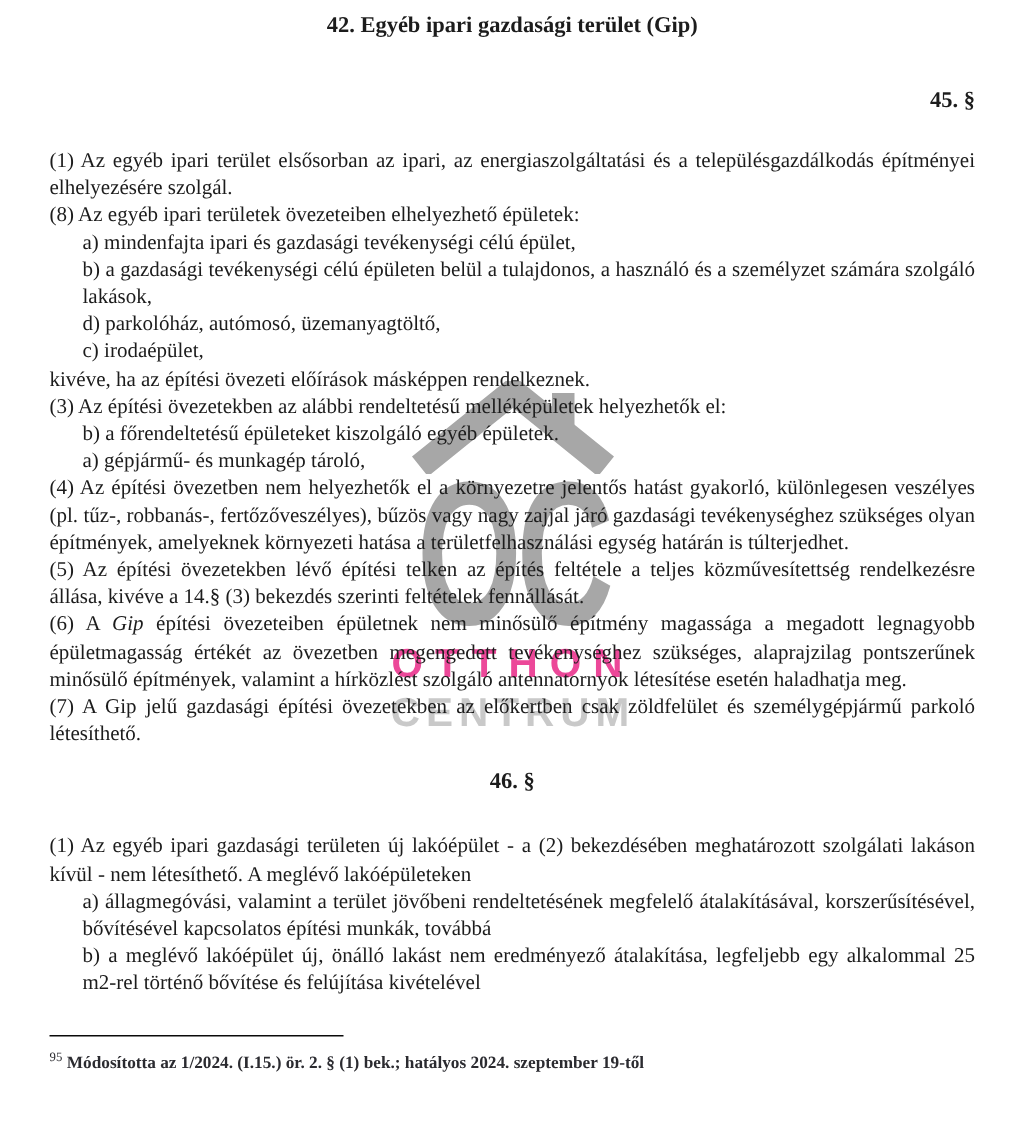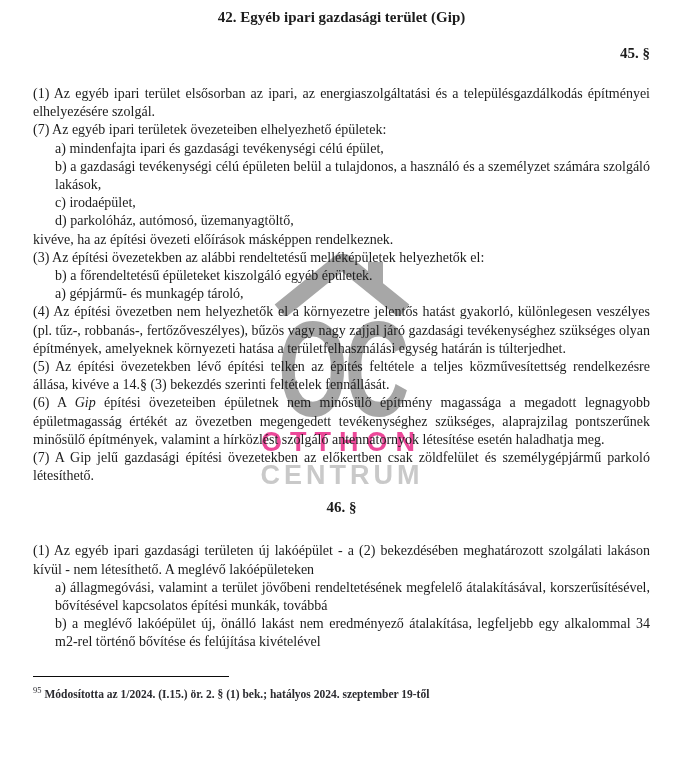--- a/index.html
+++ b/index.html
@@ -9,21 +9,21 @@
     box-sizing:border-box;
     padding:9px 34px 0 33px;
     background:#ffffff;
     font-family:"Liberation Serif","DejaVu Serif",serif;
     color:#1c1c1c;
     overflow:hidden;
   }
   .content { position:relative; z-index:1; }
   .doc-title {
     font-size:15px; line-height:17px; font-weight:bold;
-    text-align:center; margin:0 0 19px 0;
+    text-align:center; margin:0 0 33px 0;
   }
   .article-heading {
     font-size:15px; line-height:17px; font-weight:bold;
     text-align:center; margin:14px 0 26px 0;
   }
   .article-heading.first { margin-top:0; margin-bottom:23px;text-align:right; }
   .para {
     font-size:14px; line-height:18.2px;
     text-align:justify; margin:0;
   }
@@ -80,37 +80,37 @@
     <div class="wm-oc" style="color: rgb(167, 167, 167);">OC</div>
     <div class="wm-line1" style="color: #ec4899;">OTTHON</div>
     <div class="wm-line2" style="color: rgb(201, 201, 201);">CENTRUM</div>
   </div>
 
   <div class="content">
     <div class="doc-title">42. Egyéb ipari gazdasági terület (Gip)</div>
     <div>
         <div class="article-heading first">45. §</div>
         <p class="para main">(1) Az egyéb ipari terület elsősorban az ipari, az energiaszolgáltatási és a településgazdálkodás építményei elhelyezésére szolgál.</p>
-        <p class="para main">(7) Az egyéb ipari területek övezeteiben elhelyezhető épületek:</p>
+        <p class="para main">(8) Az egyéb ipari területek övezeteiben elhelyezhető épületek:</p>
         <p class="para sub">a) mindenfajta ipari és gazdasági tevékenységi célú épület,</p>
         <p class="para sub">b) a gazdasági tevékenységi célú épületen belül a tulajdonos, a használó és a személyzet számára szolgáló lakások,</p>
+        <p class="para sub">d) parkolóház, autómosó, üzemanyagtöltő,</p>
         <p class="para sub">c) irodaépület,</p>
-        <p class="para sub">d) parkolóház, autómosó, üzemanyagtöltő,</p>
         <p class="para main">kivéve, ha az építési övezeti előírások másképpen rendelkeznek.</p>
         <p class="para main">(3) Az építési övezetekben az alábbi rendeltetésű melléképületek helyezhetők el:</p>
         <p class="para sub">b) a főrendeltetésű épületeket kiszolgáló egyéb épületek.</p>
         <p class="para sub">a) gépjármű- és munkagép tároló,</p>
         <p class="para main">(4) Az építési övezetben nem helyezhetők el a környezetre jelentős hatást gyakorló, különlegesen veszélyes (pl. tűz-, robbanás-, fertőzőveszélyes), bűzös vagy nagy zajjal járó gazdasági tevékenységhez szükséges olyan építmények, amelyeknek környezeti hatása a területfelhasználási egység határán is túlterjedhet.</p>
         <p class="para main">(5) Az építési övezetekben lévő építési telken az építés feltétele a teljes közművesítettség rendelkezésre állása, kivéve a 14.§ (3) bekezdés szerinti feltételek fennállását.</p>
         <p class="para main"><span>(6) A </span><span class="it">Gip</span><span> építési övezeteiben épületnek nem minősülő építmény magassága a megadott legnagyobb épületmagasság értékét az övezetben megengedett tevékenységhez szükséges, alaprajzilag pontszerűnek minősülő építmények, valamint a hírközlést szolgáló antennatornyok létesítése esetén haladhatja meg.</span></p>
         <p class="para main">(7) A Gip jelű gazdasági építési övezetekben az előkertben csak zöldfelület és személygépjármű parkoló létesíthető.</p>
         <div class="article-heading">46. §</div>
         <p class="para main">(1) Az egyéb ipari gazdasági területen új lakóépület - a (2) bekezdésében meghatározott szolgálati lakáson kívül - nem létesíthető. A meglévő lakóépületeken</p>
         <p class="para sub">a) állagmegóvási, valamint a terület jövőbeni rendeltetésének megfelelő átalakításával, korszerűsítésével, bővítésével kapcsolatos építési munkák, továbbá</p>
-        <p class="para sub">b) a meglévő lakóépület új, önálló lakást nem eredményező átalakítása, legfeljebb egy alkalommal 34 m2-rel történő bővítése és felújítása kivételével</p>
+        <p class="para sub">b) a meglévő lakóépület új, önálló lakást nem eredményező átalakítása, legfeljebb egy alkalommal 25 m2-rel történő bővítése és felújítása kivételével</p>
       </div>
     <div class="footnote-area">
       <div class="footnote-rule"></div>
       <p class="footnote"><sup>95</sup><span class="fn-text">Módosította az 1/2024. (I.15.) ör. 2. § (1) bek.; hatályos 2024. szeptember 19-től</span></p>
     </div>
   </div>
 
 </div>
 
 </body></html>

